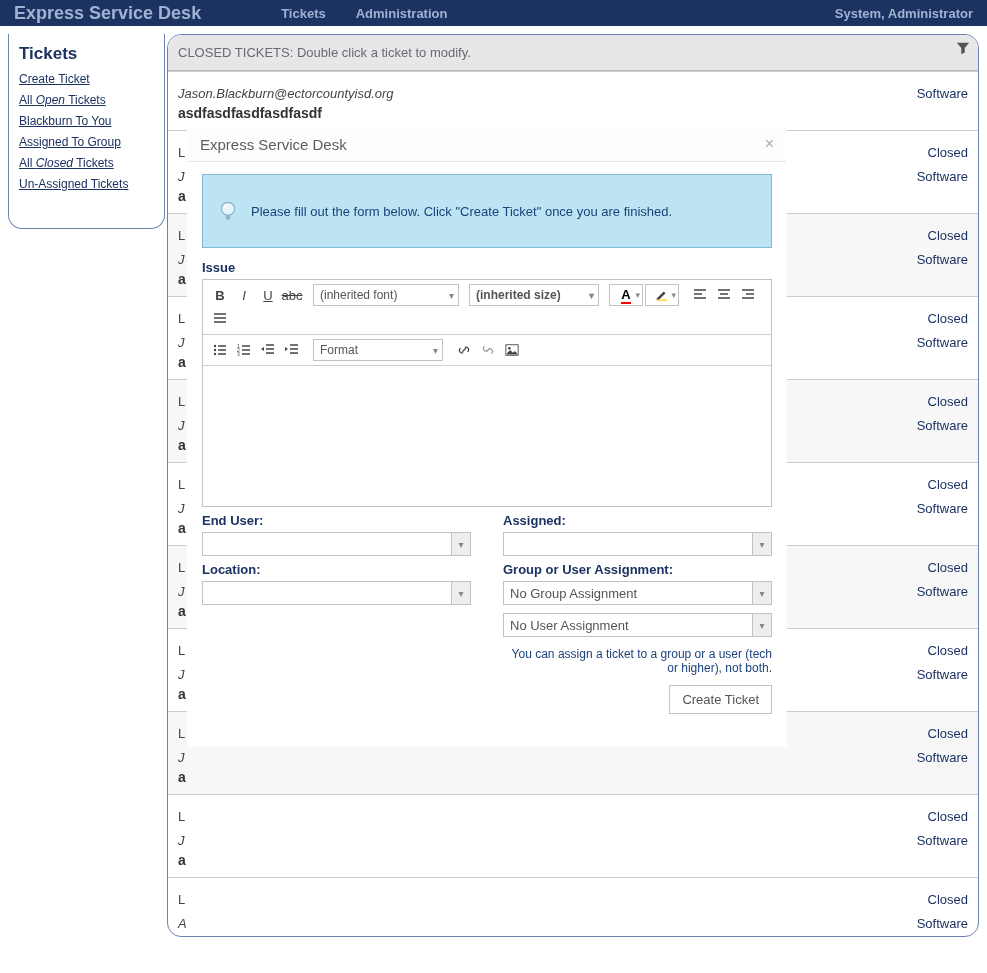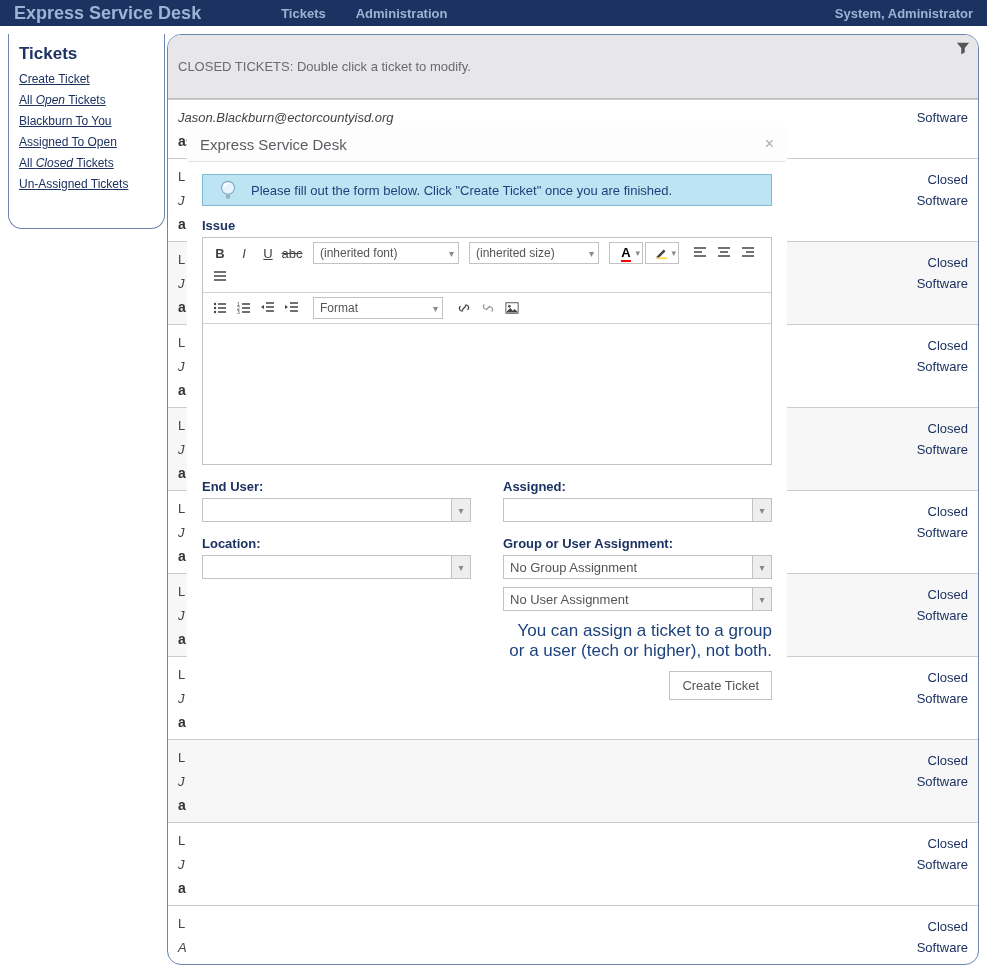--- a/index.html
+++ b/index.html
@@ -9,56 +9,56 @@
 .header-bar .nav { display: flex; gap: 30px; }
 .header-bar .nav-item { color: #9eb3d4; font-size: 13px; cursor: pointer; }
 .header-bar .user { margin-left: auto; color: #9eb3d4; font-size: 13px; }
 .content { display: flex; }
 .sidebar { width: 165px; padding: 8px 0 8px 8px; }
 .sidebar-box { border: 1px solid #6b85b1; border-top: none; border-radius: 0 0 14px 14px; padding: 10px 10px 30px 10px; background: #fff; }
 .sidebar-title { font-size: 17px; font-weight: bold; color: #1c3261; margin-bottom: 8px; }
 .sidebar a { display: block; color: #1c3261; text-decoration: underline; font-size: 12px; margin: 7px 0; cursor: pointer; }
 .main { flex: 1; padding: 8px 8px 8px 2px; }
 .main-box { border: 1px solid #6b85b1; border-radius: 14px; overflow: hidden; }
-.grid-toolbar { background: #e7e7e9; padding: 24px 10px; color: #6a6a6f; font-size: 13px; position: relative; border-bottom: 1px solid #bbb; }
+.grid-toolbar { background: #e7e7e9; padding: 10px 10px; color: #6a6a6f; font-size: 13px; position: relative; border-bottom: 1px solid #bbb; }
 .filter-icon { position: absolute; right: 8px; top: 6px; color: #444; }
 .ticket-row { padding: 5px 10px; position: relative; border-top: 1px solid #ccc; }
 .ticket-row.alt { background: #f7f7f8; }
 .ticket-email { font-style: italic; color: #444; font-size: 13px; }
 .ticket-subject { font-weight: bold; color: #333; font-size: 14px; }
 .ticket-location { color: #444; font-size: 13px; }
 .ticket-category { color: #1c3261; font-size: 13px; }
 .ticket-status { color: #1c3261; font-size: 13px; margin-top: 6px; }
 .row-line { height: 24px; display:flex; align-items:center; }
-.cat-line{display:flex;justify-content:space-between;}
+.cat-line{display:flex;justify-content:space-between;align-items:flex-end;}
 .modal { position: absolute; top: 126px; left: 187px; width: 600px; background: #fff; border: 1px solid #fff; box-shadow: 0 0 0 0 rgba(0,0,0,0); z-index: 100; padding-bottom:20px;}
 .modal-header { background: #fdfdfd; border-bottom: 1px solid #e5e5e5; padding: 8px 12px; display: flex; align-items: center; }
 .modal-title { color: #5c5c63; font-size: 15px; }
 .modal-close { margin-left: auto; color: #aaa; font-size: 16px; cursor: pointer; }
 .modal-body { padding: 12px 14px; }
-.notice-box { background: #bce4f3; border: 1px solid #7fbad2; padding: 2px 12px; display: flex; align-items: center; gap: 10px; margin-bottom: 12px; }
+.notice-box { background: #bce4f3; border: 1px solid #7fbad2; padding: 23px 12px; display: flex; align-items: center; gap: 10px; margin-bottom: 12px; }
 .notice-text { color: #1c427b; font-size: 13px; }
 .bulb-icon { width:26px; height:26px; display:flex; align-items:center; justify-content:center;}
 .field-label { color: #1c3261; font-weight: bold; font-size: 13px; margin: 6px 0 4px 0; display: block; }
 .editor-wrap { border: 1px solid #c2c2c5; }
 .toolbar { border-bottom: 1px solid #d0d0d3; padding: 4px 6px; display: flex; flex-wrap: wrap; gap: 2px; align-items: center; }
 .tb-btn { width: 22px; height: 22px; display: flex; align-items: center; justify-content: center; cursor: pointer; color:#444; border:1px solid transparent; border-radius:2px;}
 .tb-sep { width:6px; }
 .tb-select { height: 22px; border: 1px solid #c2c2c5; background: #fff; font-size: 12px; color:#555; padding: 0 18px 0 6px; position:relative; display:flex; align-items:center; cursor:pointer;}
 .tb-select::after { content:"▾"; position:absolute; right:4px; color:#888; font-size:10px;}
 .tb-colordrop{width:34px;height:22px;border:1px solid #c2c2c5;display:flex;align-items:center;justify-content:center;cursor:pointer;position:relative;}
 .tb-colordrop::after{content:"▾";position:absolute;right:2px;color:#888;font-size:9px;}
 .editor-area { height: 140px; background: #fff; }
-.form-row { display: flex; gap: 32px; margin-top: 8px; }
+.form-row { display: flex; gap: 32px; }
 .form-col { flex: 1; }
 .pseudo-select { border: 1px solid #c2c2c5; height: 24px; padding: 0 6px; display: flex; align-items: center; color:#555; font-size:13px; position:relative; cursor:pointer; background:#fff;}
 .pseudo-select::after { content:"▾"; position:absolute; right:6px; color:#888; font-size:10px;}
 .ps-grey::after{background:#eee; width:18px; height:22px; right:0; display:flex; align-items:center; justify-content:center; border-left:1px solid #c2c2c5; content:"▾"; color:#888; font-size:10px;}
 .ps-grey{padding-right:37px;}
-.hint { color: #1c427b; font-size: 17px; text-align: right; margin-top: 10px; }
+.hint { color: #1c427b; font-size: 12px; text-align: right; margin-top: 10px; }
 .create-btn { border: 1px solid #c2c2c5; background: #fff; padding: 6px 12px; color: #555; font-size: 13px; float: right; margin-top: 10px; cursor: pointer; }
 svg{display:block;}
 </style>
 </head>
 <body>
 
 <div class="header-bar">
   <span class="brand">Express Service Desk</span>
   <div class="nav">
     <span class="nav-item">Tickets</span>
@@ -67,21 +67,21 @@
   <span class="user">System, Administrator</span>
 </div>
 
 <div class="content">
   <div class="sidebar">
     <div class="sidebar-box">
       <div class="sidebar-title">Tickets</div>
       <a>Create Ticket</a>
       <a><span>All </span><em>Open</em><span> Tickets</span></a>
       <a>Blackburn To You</a>
-      <a>Assigned To Open</a>
+      <a>Assigned To Group</a>
       <a><span>All </span><em>Closed</em><span> Tickets</span></a>
       <a>Un-Assigned Tickets</a>
     </div>
   </div>
 
   <div class="main">
     <div class="main-box">
       <div class="grid-toolbar">
         <span>CLOSED TICKETS: Double click a ticket to modify.</span>
         <span class="filter-icon">
@@ -260,21 +260,21 @@
           </span>
         <span class="tb-btn">
             <u>U</u>
           </span>
         <span class="tb-btn">
             <span style="text-decoration:line-through;">abc</span>
           </span>
         <span class="tb-sep"></span>
         <span class="tb-select" style="width:146px;">(inherited font)</span>
         <span class="tb-sep"></span>
-        <span class="tb-select" style="width:130px;">(inherited size)</span>
+        <span class="tb-select" style="width:130px;font-weight:bold;">(inherited size)</span>
         <span class="tb-sep"></span>
         <span class="tb-colordrop">
             <span style="border-bottom:2px solid red;font-weight:bold;">A</span>
           </span>
         <span class="tb-colordrop">
             <svg width="14" height="14" viewBox="0 0 16 16">
               <path fill="#444" d="M2 12l8-8 2 2-8 8H2v-2z"></path>
               <rect x="2" y="13" width="12" height="2" fill="#ffd54f"></rect>
             </svg>
           </span>

